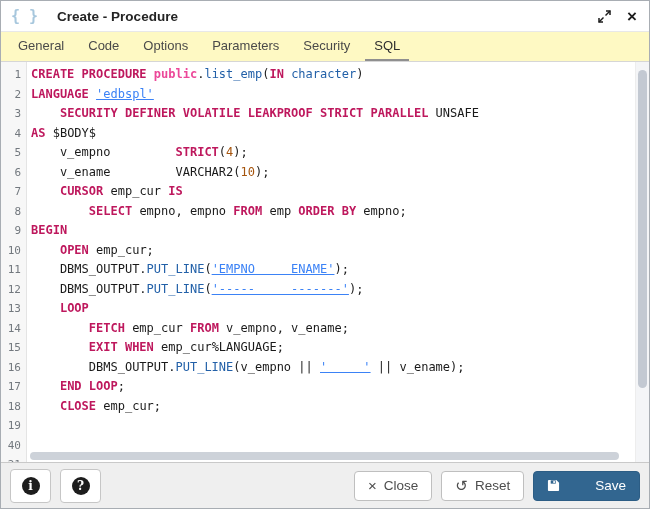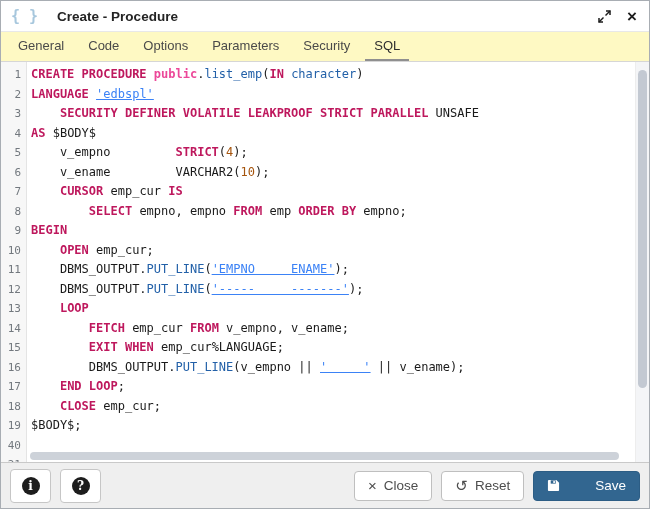--- a/index.html
+++ b/index.html
@@ -110,21 +110,20 @@
         <div class="codeline"><span class="tok-kw">BEGIN</span></div>
         <div class="codeline"><span>    </span><span class="tok-kw">OPEN</span><span> emp_cur;</span></div>
         <div class="codeline"><span>    DBMS_OUTPUT.</span><span class="tok-blue">PUT_LINE</span><span>(</span><span class="tok-str">'EMPNO     ENAME'</span><span>);</span></div>
         <div class="codeline"><span>    DBMS_OUTPUT.</span><span class="tok-blue">PUT_LINE</span><span>(</span><span class="tok-str">'-----     -------'</span><span>);</span></div>
         <div class="codeline"><span>    </span><span class="tok-kw">LOOP</span></div>
         <div class="codeline"><span>        </span><span class="tok-kw">FETCH</span><span> emp_cur </span><span class="tok-kw">FROM</span><span> v_empno, v_ename;</span></div>
         <div class="codeline"><span>        </span><span class="tok-kw">EXIT WHEN</span><span> emp_cur%LANGUAGE;</span></div>
         <div class="codeline"><span>        DBMS_OUTPUT.</span><span class="tok-blue">PUT_LINE</span><span>(v_empno || </span><span class="tok-str">'     '</span><span> || v_ename);</span></div>
         <div class="codeline"><span>    </span><span class="tok-kw">END LOOP</span><span>;</span></div>
         <div class="codeline"><span>    </span><span class="tok-kw">CLOSE</span><span> emp_cur;</span></div>
-        <div class="codeline"><span>$BODY$;</span></div>
         <div class="codeline"><span></span></div>
       </div>
     <div class="vscroll">
         <div class="vthumb"></div>
       </div>
     <div class="hscroll">
         <div class="hthumb"></div>
       </div>
   </div>
 

